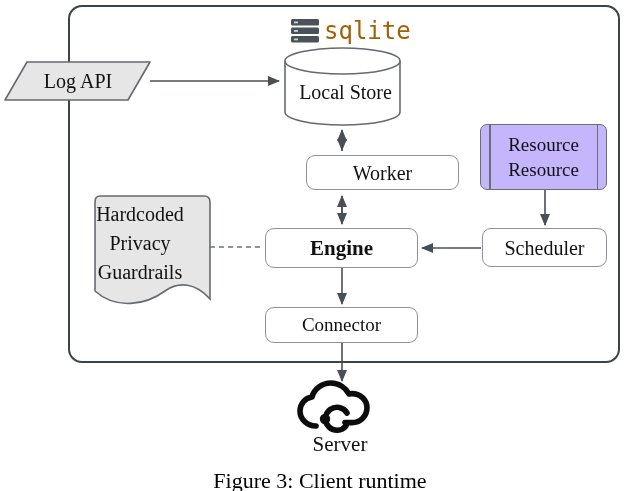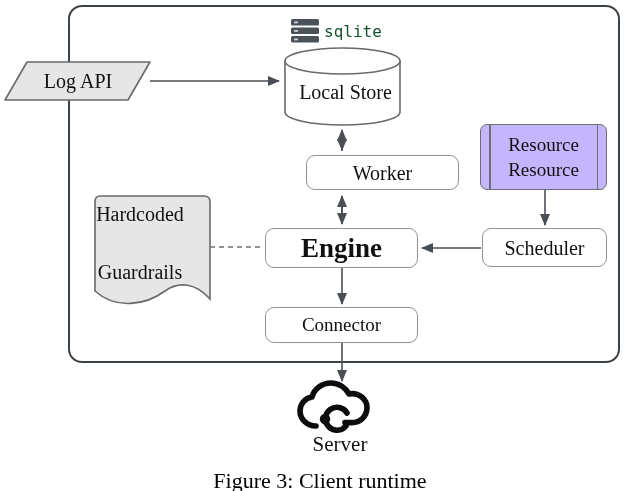--- a/index.html
+++ b/index.html
@@ -13,21 +13,21 @@
     left:68px;top:5px;width:552px;height:358px;box-sizing:border-box;
     border:2px solid #3b4248;border-radius:14px;background:transparent;
   }
   
   .node{
     box-sizing:border-box;background:#ffffff;border:1.6px solid #8f9398;border-radius:9px;
     display:flex;align-items:center;justify-content:center;text-align:center;
     font-size:20px;line-height:24px;
   }
   #worker{left:265px;top:155px;width:153px;height:35px;margin-left:41px;}
-  #engine{left:265px;top:228px;width:153px;height:40px;font-weight:bold;font-size:27px;}
+  #engine{left:265px;top:228px;width:153px;height:40px;font-weight:bold;font-size:21px;}
   #scheduler{left:482px;top:228px;width:125px;height:39px;}
   #connector{left:265px;top:307px;width:153px;height:36px;font-size:19px;}
   
   #resource-monitor{
     left:480px;top:124px;width:127px;height:66px;box-sizing:border-box;
     background:#c4b5fd;border:1.6px solid #6b6f73;border-radius:7px;
     display:flex;align-items:center;justify-content:center;text-align:center;
     font-size:19px;line-height:25px;
   }
   #resource-monitor .sidebar-line{
@@ -39,21 +39,21 @@
   .shape-label{
     display:flex;align-items:center;justify-content:center;text-align:center;
     font-size:20px;line-height:27px;
   }
   #local-store-label{left:285px;top:70px;width:93px;height:44px;padding-left:14px;}
   #log-api-label{left:6px;top:62px;width:144px;height:38px;}
   #guardrails-label{left:94px;top:199px;width:92px;height:88px;font-size:20px;line-height:29px;}
   #server-label{left:290px;top:430px;width:100px;height:28px;font-size:21px;}
   #sqlite-label{
     left:324px;top:18px;width:90px;height:26px;
-    font-family:"DejaVu Sans Mono", monospace;font-size:16px;color:#14532d;
+    font-family:"DejaVu Sans Mono", monospace;font-size:24px;color:#a16207;
     display:flex;align-items:center;
   }
   #caption{
     left:0;top:468px;width:640px;text-align:center;
     font-size:22px;color:#000;
   }
   svg{display:block;}
   #diagram-svg{left:0;top:0;}
 </style>
 </head>
@@ -148,21 +148,21 @@
     </span>
   </div>
 
   <div class="abs node" id="scheduler">
     <span>Scheduler</span>
   </div>
 
   <div class="abs shape-label" id="guardrails-label">
     <span>
       <span>Hardcoded</span><br>
-      <br>
+      <span>Privacy</span><br>
       <span>Guardrails</span>
     </span>
   </div>
 
   <div class="abs node" id="connector">
     <span>Connector</span>
   </div>
 
   <div class="abs shape-label" id="server-label">Server</div>
 

